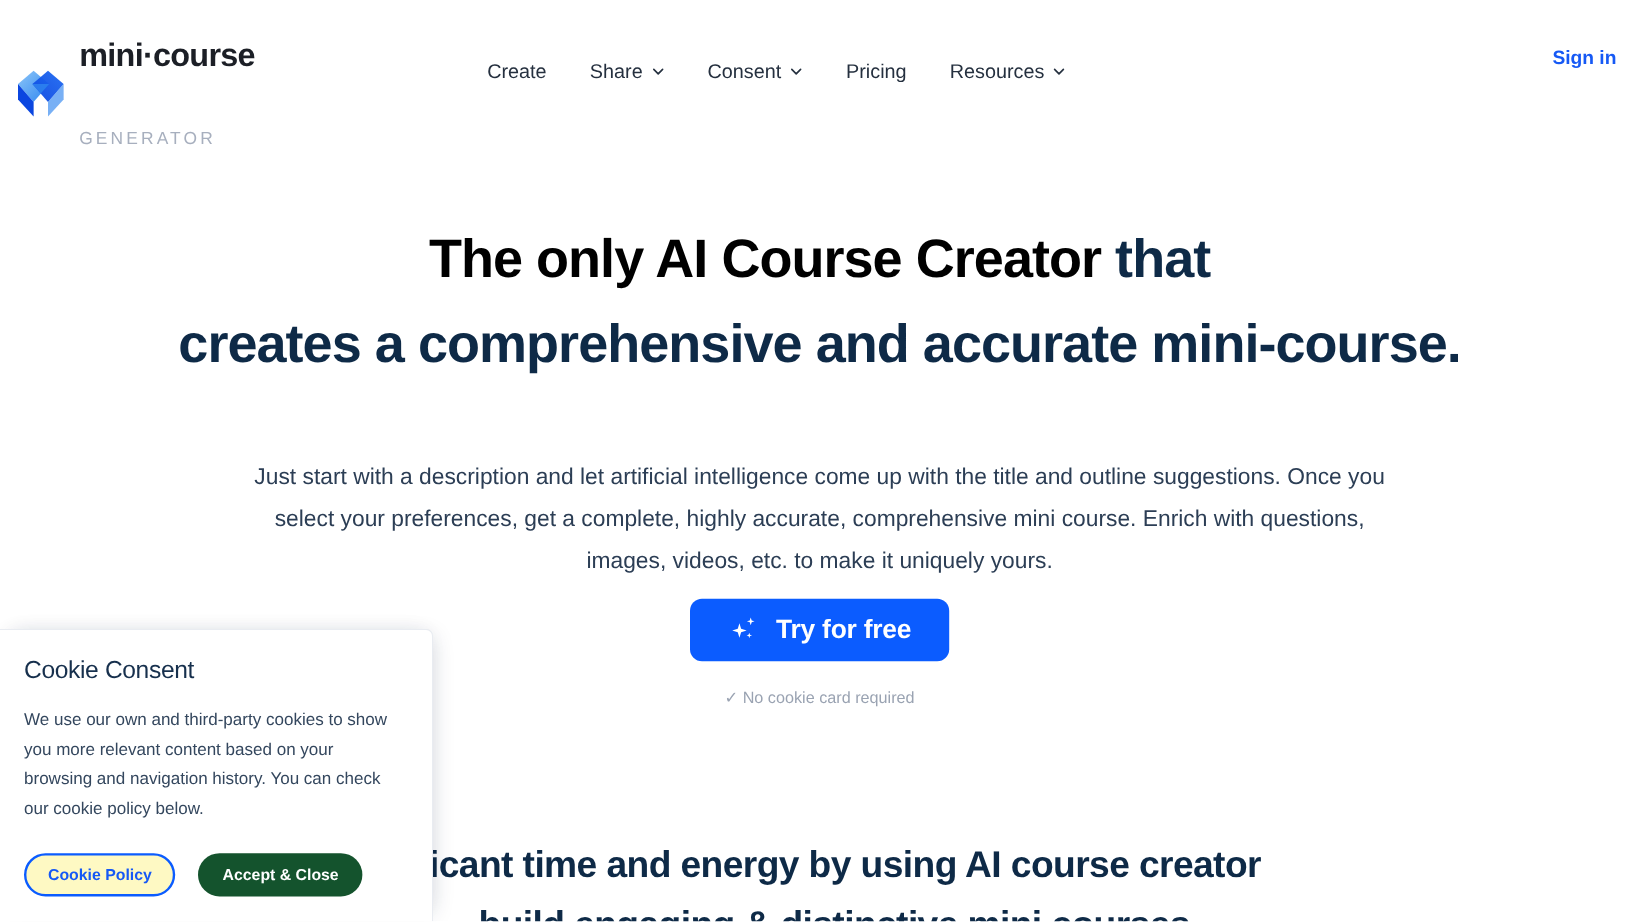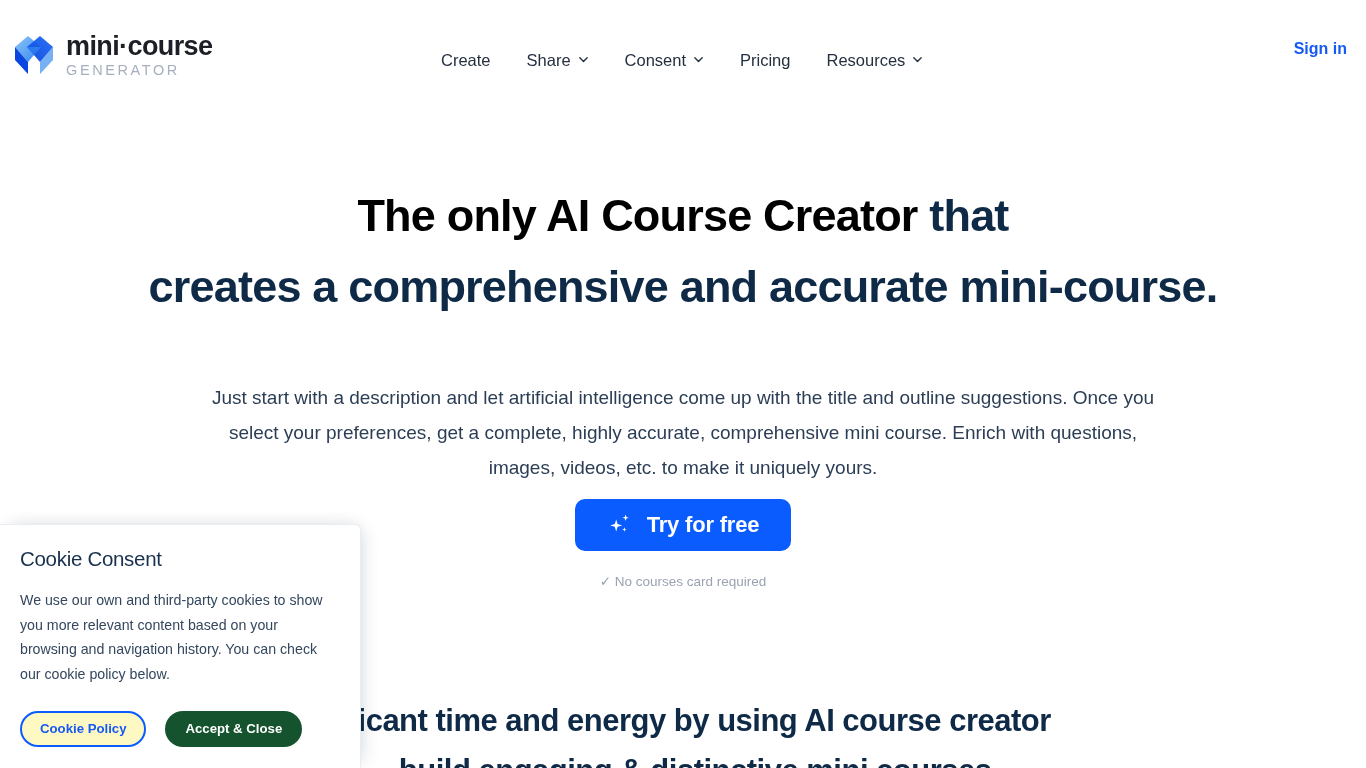--- a/index.html
+++ b/index.html
@@ -45,40 +45,41 @@
     width: 44px;
     height: 42px;
     flex: 0 0 auto;
     position: relative;
   }
   .logo-text-wrap {
     display: flex;
     flex-direction: column;
     justify-content: center;
     line-height: 1;
+    gap: 46px;
   }
   .logo-title {
     font-size: 27px;
     font-weight: 700;
     color: #1c1f26;
     letter-spacing: -0.6px;
     line-height: 1.05;
   }
   .logo-sub {
     font-size: 14.5px;
     font-weight: 400;
     color: #a7afbe;
     letter-spacing: 2.6px;
     margin-top: 3px;
     line-height: 1;
   }
 
   .nav {
     position: absolute;
-    left: 441px;
+    left: 406px;
     top: 47px;
     display: flex;
     align-items: center;
     gap: 0px;
   }
   .nav-item {
     display: flex;
     align-items: center;
     gap: 7px;
     font-size: 16.5px;
@@ -355,21 +356,21 @@
     <button class="btn-try">
       <span class="sparkle">
         <svg class="sparkle" viewBox="0 0 26 26" xmlns="http://www.w3.org/2000/svg">
           <path d="M9.2 7.4 L10.6 12.0 L15.2 13.4 L10.6 14.8 L9.2 19.4 L7.8 14.8 L3.2 13.4 L7.8 12.0 Z" fill="#ffffff"></path>
           <path d="M18.6 2.6 L19.4 5.0 L21.8 5.8 L19.4 6.6 L18.6 9.0 L17.8 6.6 L15.4 5.8 L17.8 5.0 Z" fill="#ffffff"></path>
           <path d="M17.4 15.2 L18.0 16.9 L19.7 17.5 L18.0 18.1 L17.4 19.8 L16.8 18.1 L15.1 17.5 L16.8 16.9 Z" fill="#ffffff"></path>
         </svg>
       </span>
       <span>Try for free</span>
     </button>
-    <div class="nocard">✓ No courses card required</div>
+    <div class="nocard">✓ No cookie card required</div>
   </div>
 
   <h2 class="section2">
     <span>...ificant time and energy by using AI course creator</span><br>
     <span>...build engaging &amp; distinctive mini courses</span>
   </h2>
 
   <div class="cookie">
     <div class="cookie-title">Cookie Consent</div>
     <div class="cookie-body">We use our own and third-party cookies to show you more relevant content based on your browsing and navigation history. You can check our cookie policy below.</div>

